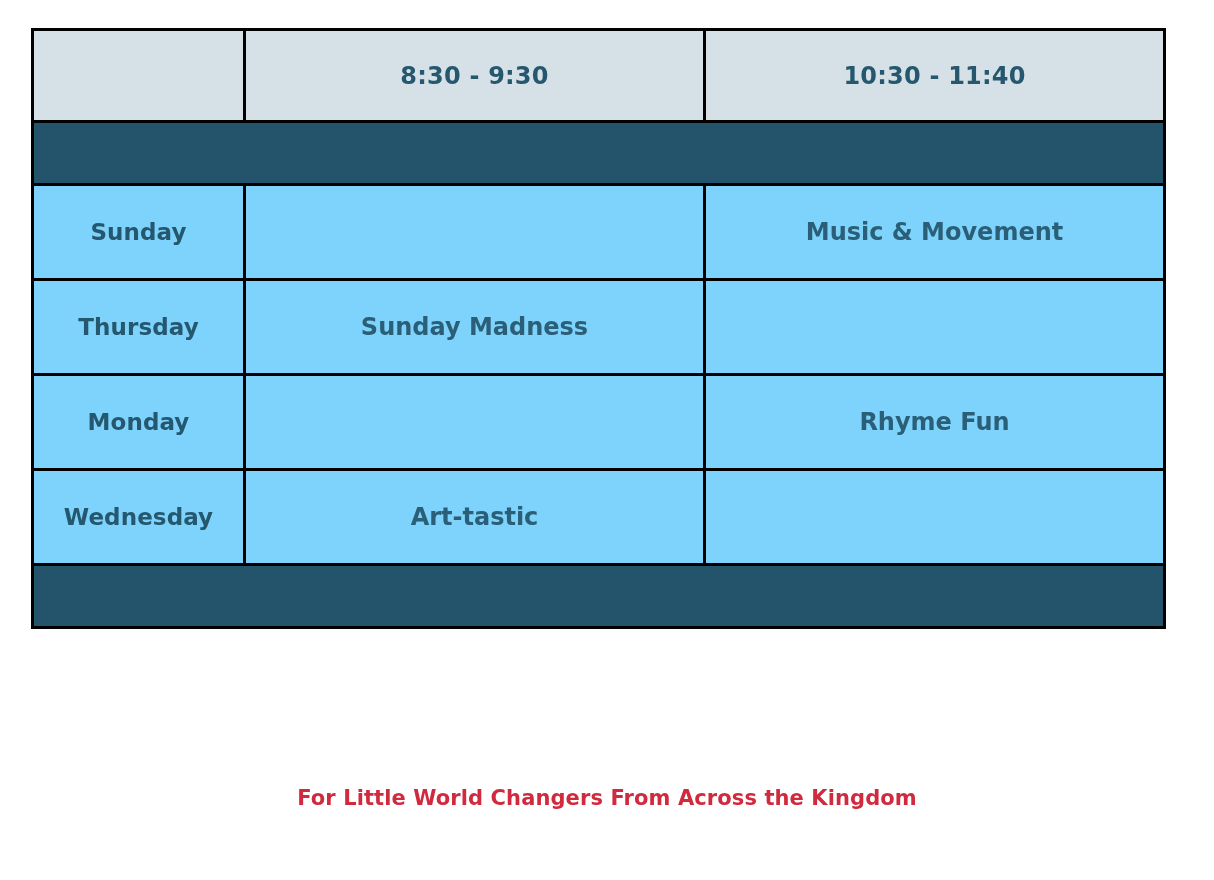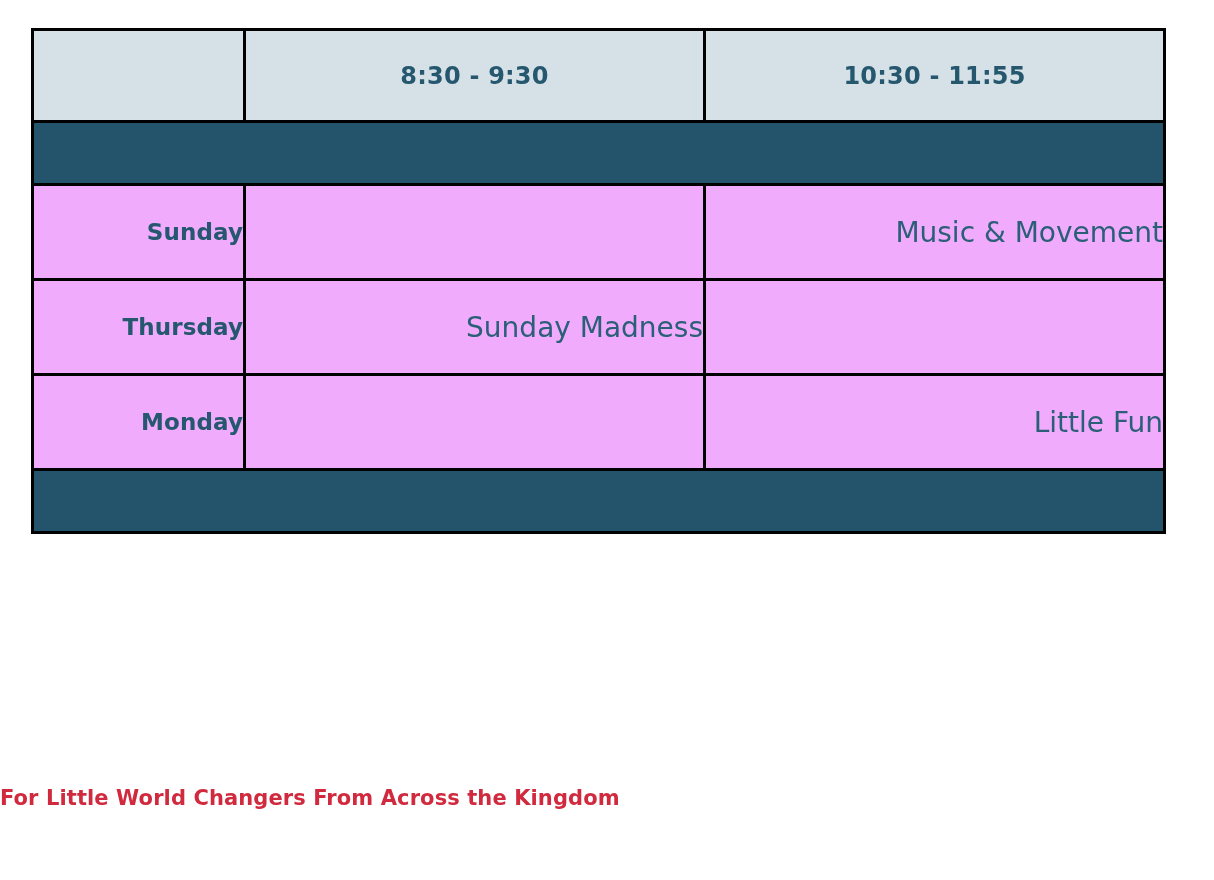--- a/index.html
+++ b/index.html
@@ -60,46 +60,47 @@
   .band-row td {
     height: 60px;
     background: #24536c;
     border-left: 3px solid #000000;
     border-right: 3px solid #000000;
   }
 
   
   .day-row td {
     height: 92px;
-    background: #f0abfc;
-    text-align: right;
+    background: #7dd3fc;
+    text-align: center;
     vertical-align: middle;
   }
   .day-name {
     color: #25576e;
     font-size: 23px;
     font-weight: bold;
     letter-spacing: 0.1px;
   }
   .activity {
     color: #2b5f77;
-    font-size: 28px;
-    font-weight: normal;
+    font-size: 24px;
+    font-weight: bold;
   }
   .activity:empty {
     display: inline-block;
     min-height: 1px;
   }
 
   
   .caption {
     position: absolute;
     left: 0;
     top: 786px;
     width: 1214px;
+    text-align: center;
     color: #d12a3e;
     font-size: 21px;
     font-weight: bold;
     letter-spacing: 0.1px;
   }
 </style>
 </head>
 <body>
 
 <div class="page">
@@ -108,21 +109,21 @@
     <colgroup>
       <col class="col-day">
       <col class="col-slot1">
       <col class="col-slot2">
     </colgroup>
 
     <thead>
       <tr class="header-row">
         <th class="corner-cell"></th>
         <th>8:30 - 9:30</th>
-        <th>10:30 - 11:55</th>
+        <th>10:30 - 11:40</th>
       </tr>
     </thead>
 
     <tbody>
       <tr class="band-row">
         <td colspan="3"></td>
       </tr>
 
       <tr class="day-row">
         <td>
@@ -149,24 +150,35 @@
       </tr>
 
       <tr class="day-row">
         <td>
           <span class="day-name">Monday</span>
         </td>
         <td>
           <span class="activity"></span>
         </td>
         <td>
-          <span class="activity">Little Fun</span>
+          <span class="activity">Rhyme Fun</span>
         </td>
       </tr>
 
+      <tr class="day-row">
+        <td>
+          <span class="day-name">Wednesday</span>
+        </td>
+        <td>
+          <span class="activity">Art-tastic</span>
+        </td>
+        <td>
+          <span class="activity"></span>
+        </td>
+      </tr>
 
 
       <tr class="band-row">
         <td colspan="3"></td>
       </tr>
     </tbody>
   </table>
 
   <div class="caption">For Little World Changers From Across the Kingdom</div>
 

